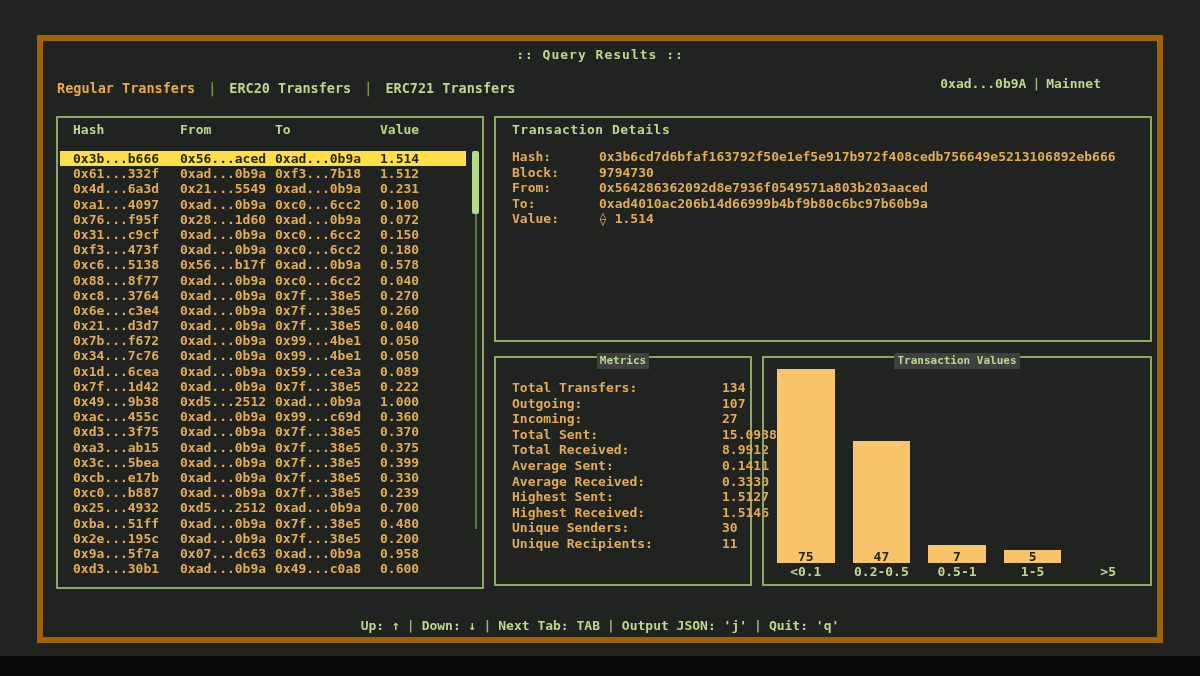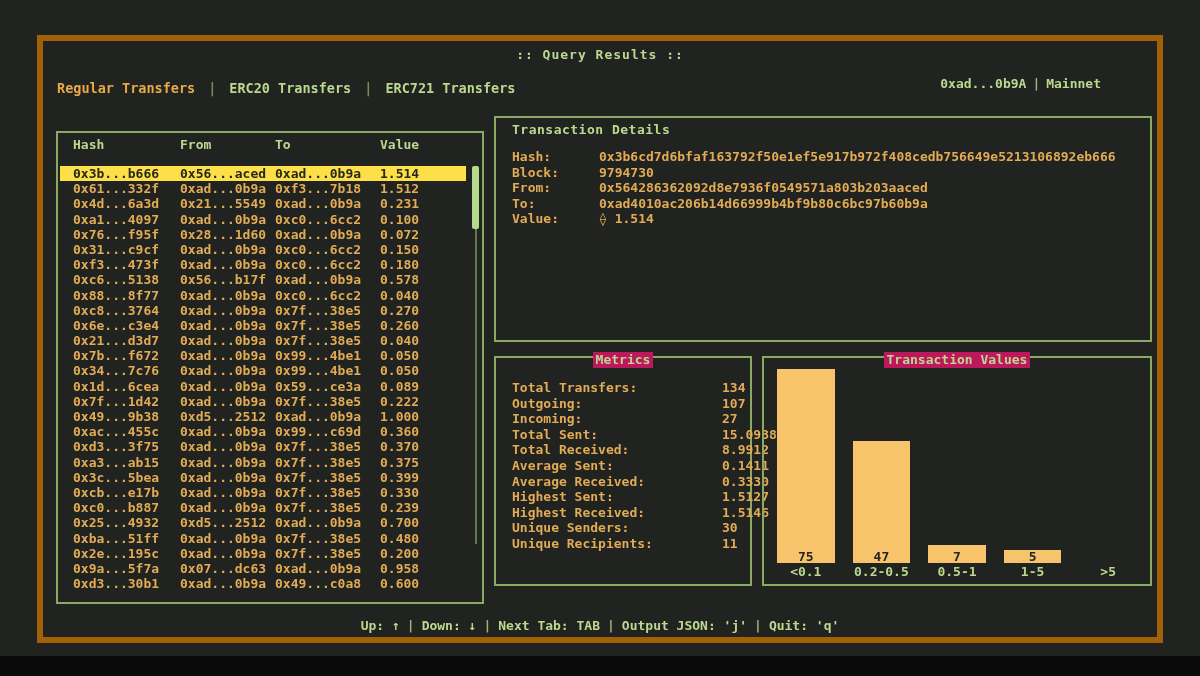--- a/index.html
+++ b/index.html
@@ -35,32 +35,32 @@
   .tab { color: #bcd88f; cursor: default; }
   .tab.active { color: #e7a94a; }
   .tab-sep { color: #76914f; }
   .account-bar {
     position: absolute; right: 56px; top: 34px;
     font-size: 13px; line-height: 17px; color: #bcd88f;
   }
   .account-bar .sep { color: #9ab873; padding: 0 6px; }
 
   .panel { position: absolute; border: 2px solid #8aa963; }
-  .table-panel   { left: 13px;  top: 90px;  width: 428px; height: 473px; padding-left: 16px; }
+  .table-panel   { left: 13px;  top: 75px;  width: 428px; height: 473px; padding-left: 16px; }
   .details-panel { left: 451px; top: 75px;  width: 658px; height: 226px; }
   .metrics-panel { left: 451px; top: 315px; width: 258px; height: 230px; }
   .chart-panel   { left: 719px; top: 315px; width: 390px; height: 230px; }
 
   .panel-legend {
     position: absolute; top: -9px; left: 0; right: 0;
     text-align: center; pointer-events: none;
   }
   .panel-legend span {
-    display: inline-block; background: #be185d; padding: 0 3px;
-    color: #bcd88f; font-size: 13px; line-height: 16px;
+    display: inline-block; background: #404040; padding: 0 3px;
+    color: #bcd88f; font-size: 11px; line-height: 16px;
   }
   .panel-title {
     position: absolute; top: 4px; left: 16px;
     color: #bcd88f; font-size: 13px; line-height: 16px; letter-spacing: 0.5px;
   }
 
   
   .table-header {
     position: absolute; left: 2px; right: 18px; top: 4px;
     display: grid; grid-template-columns: 107px 95px 105px 1fr;

